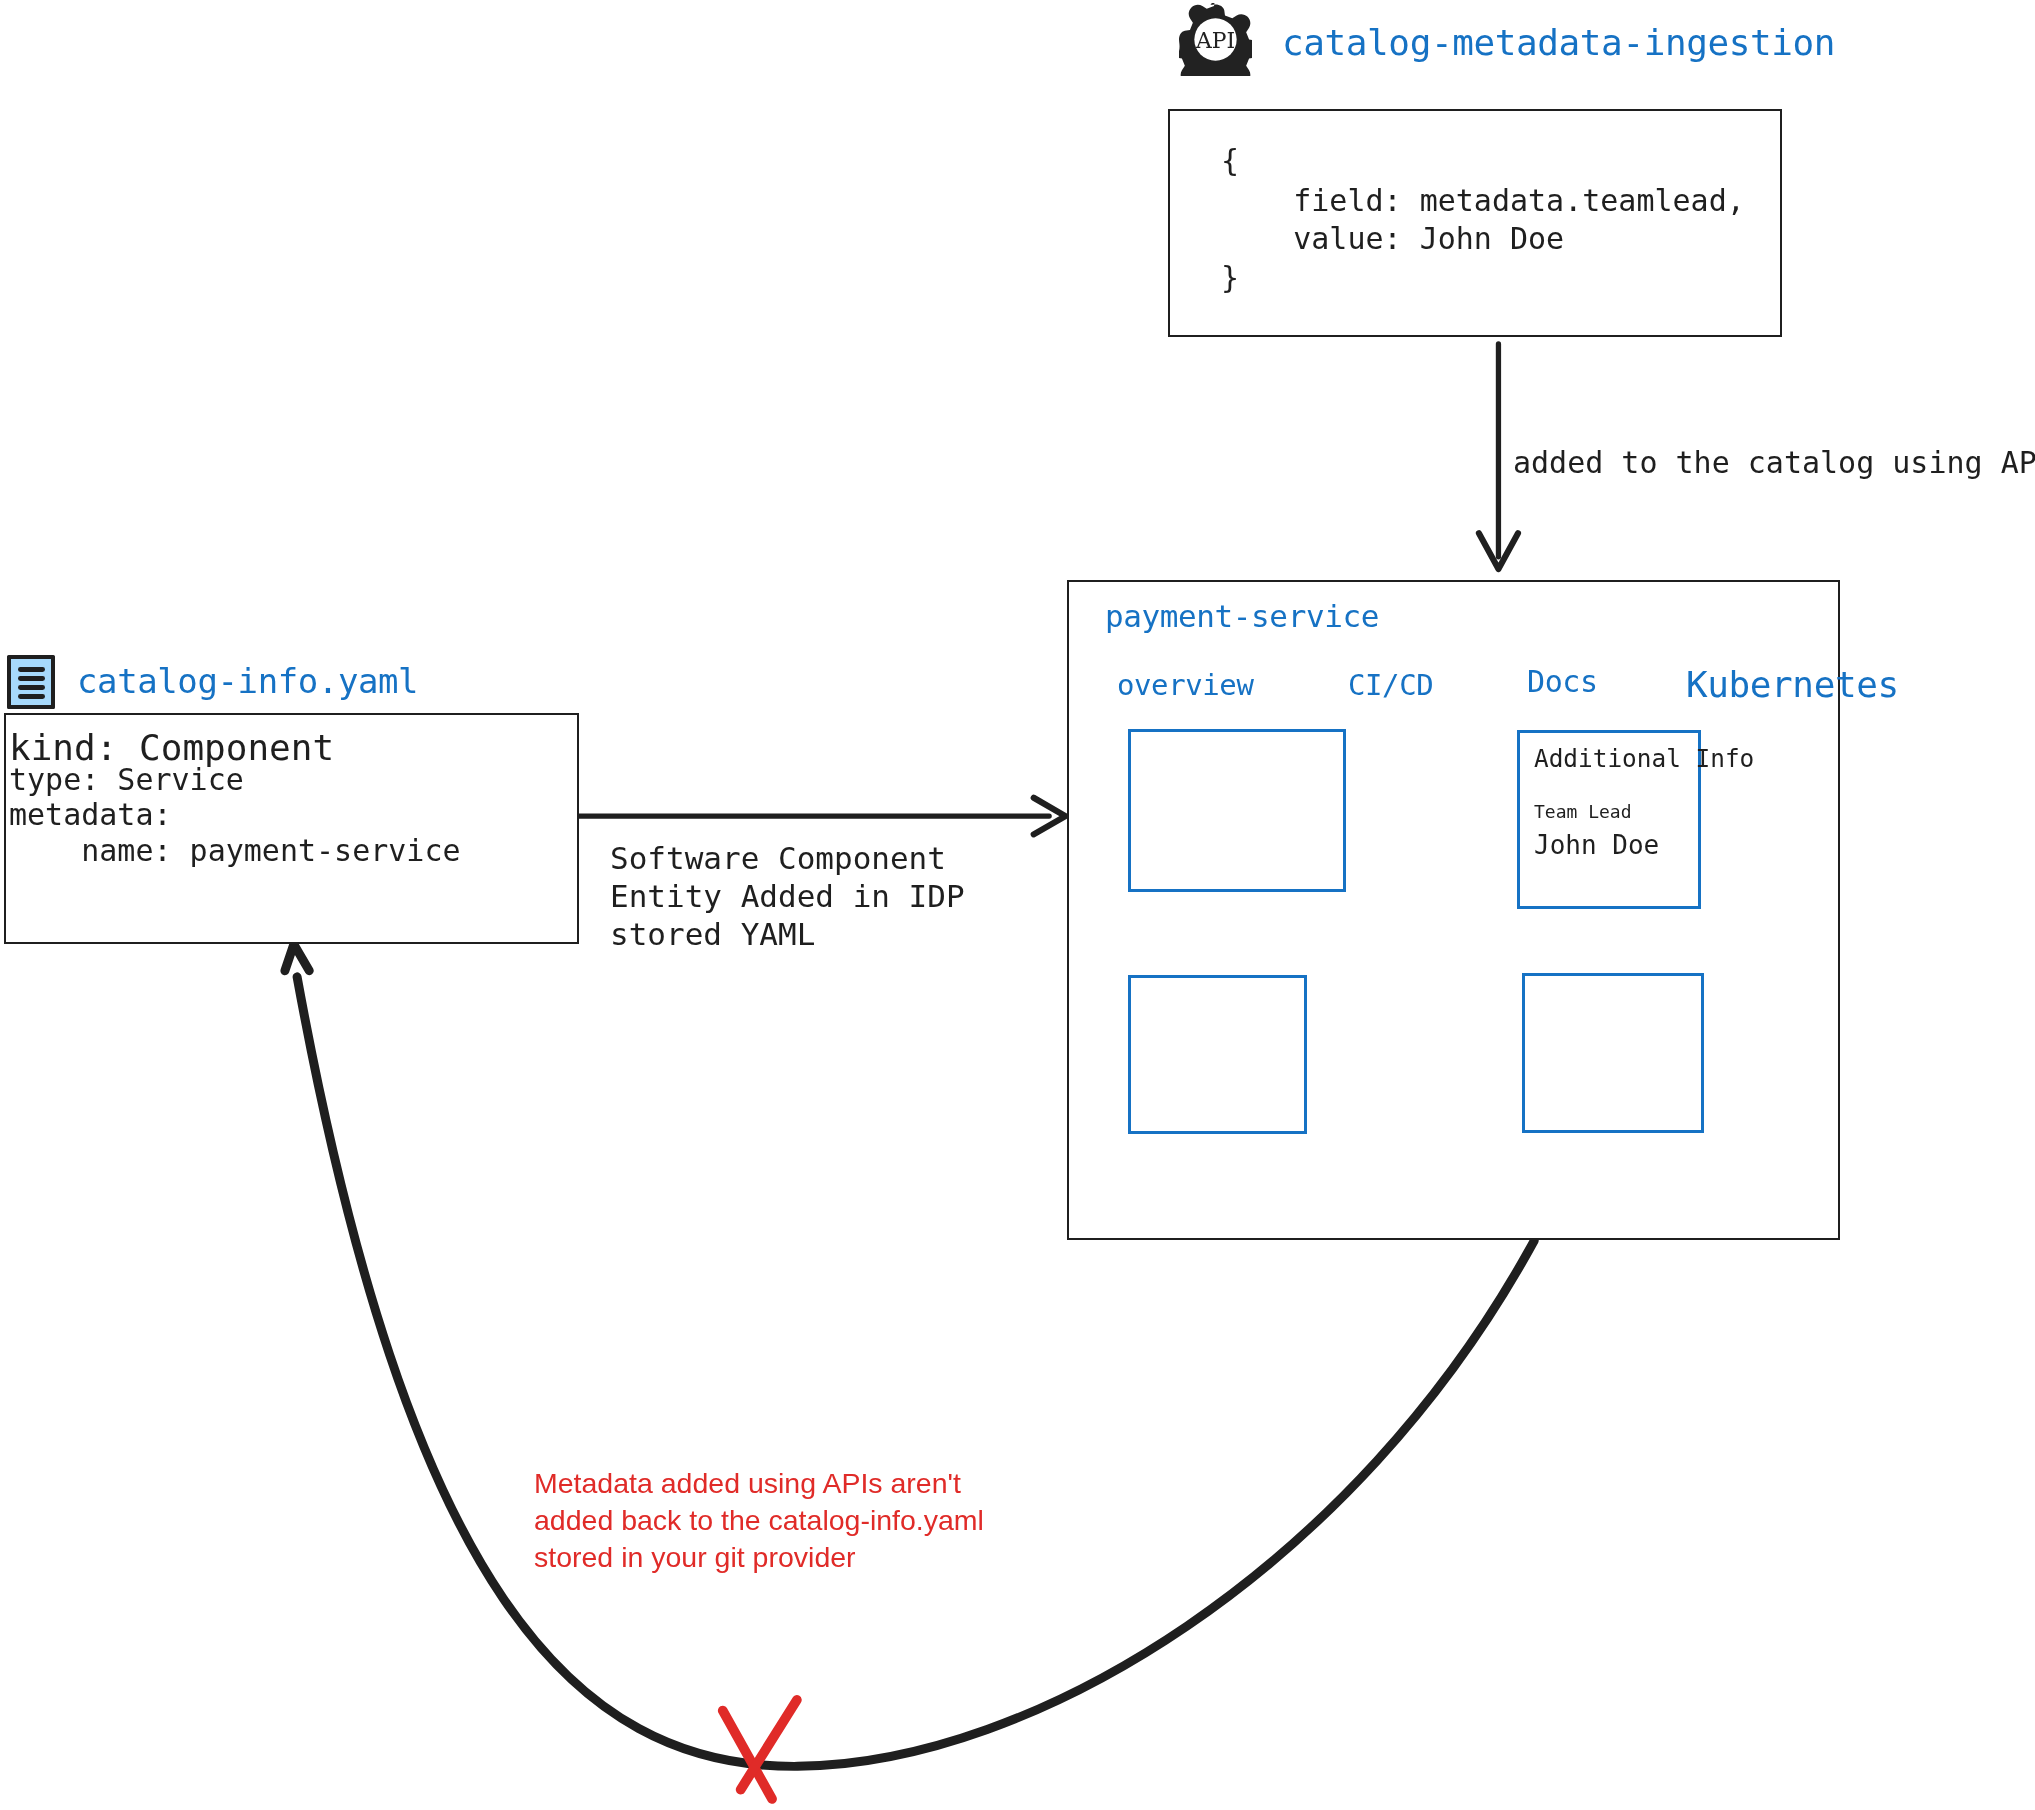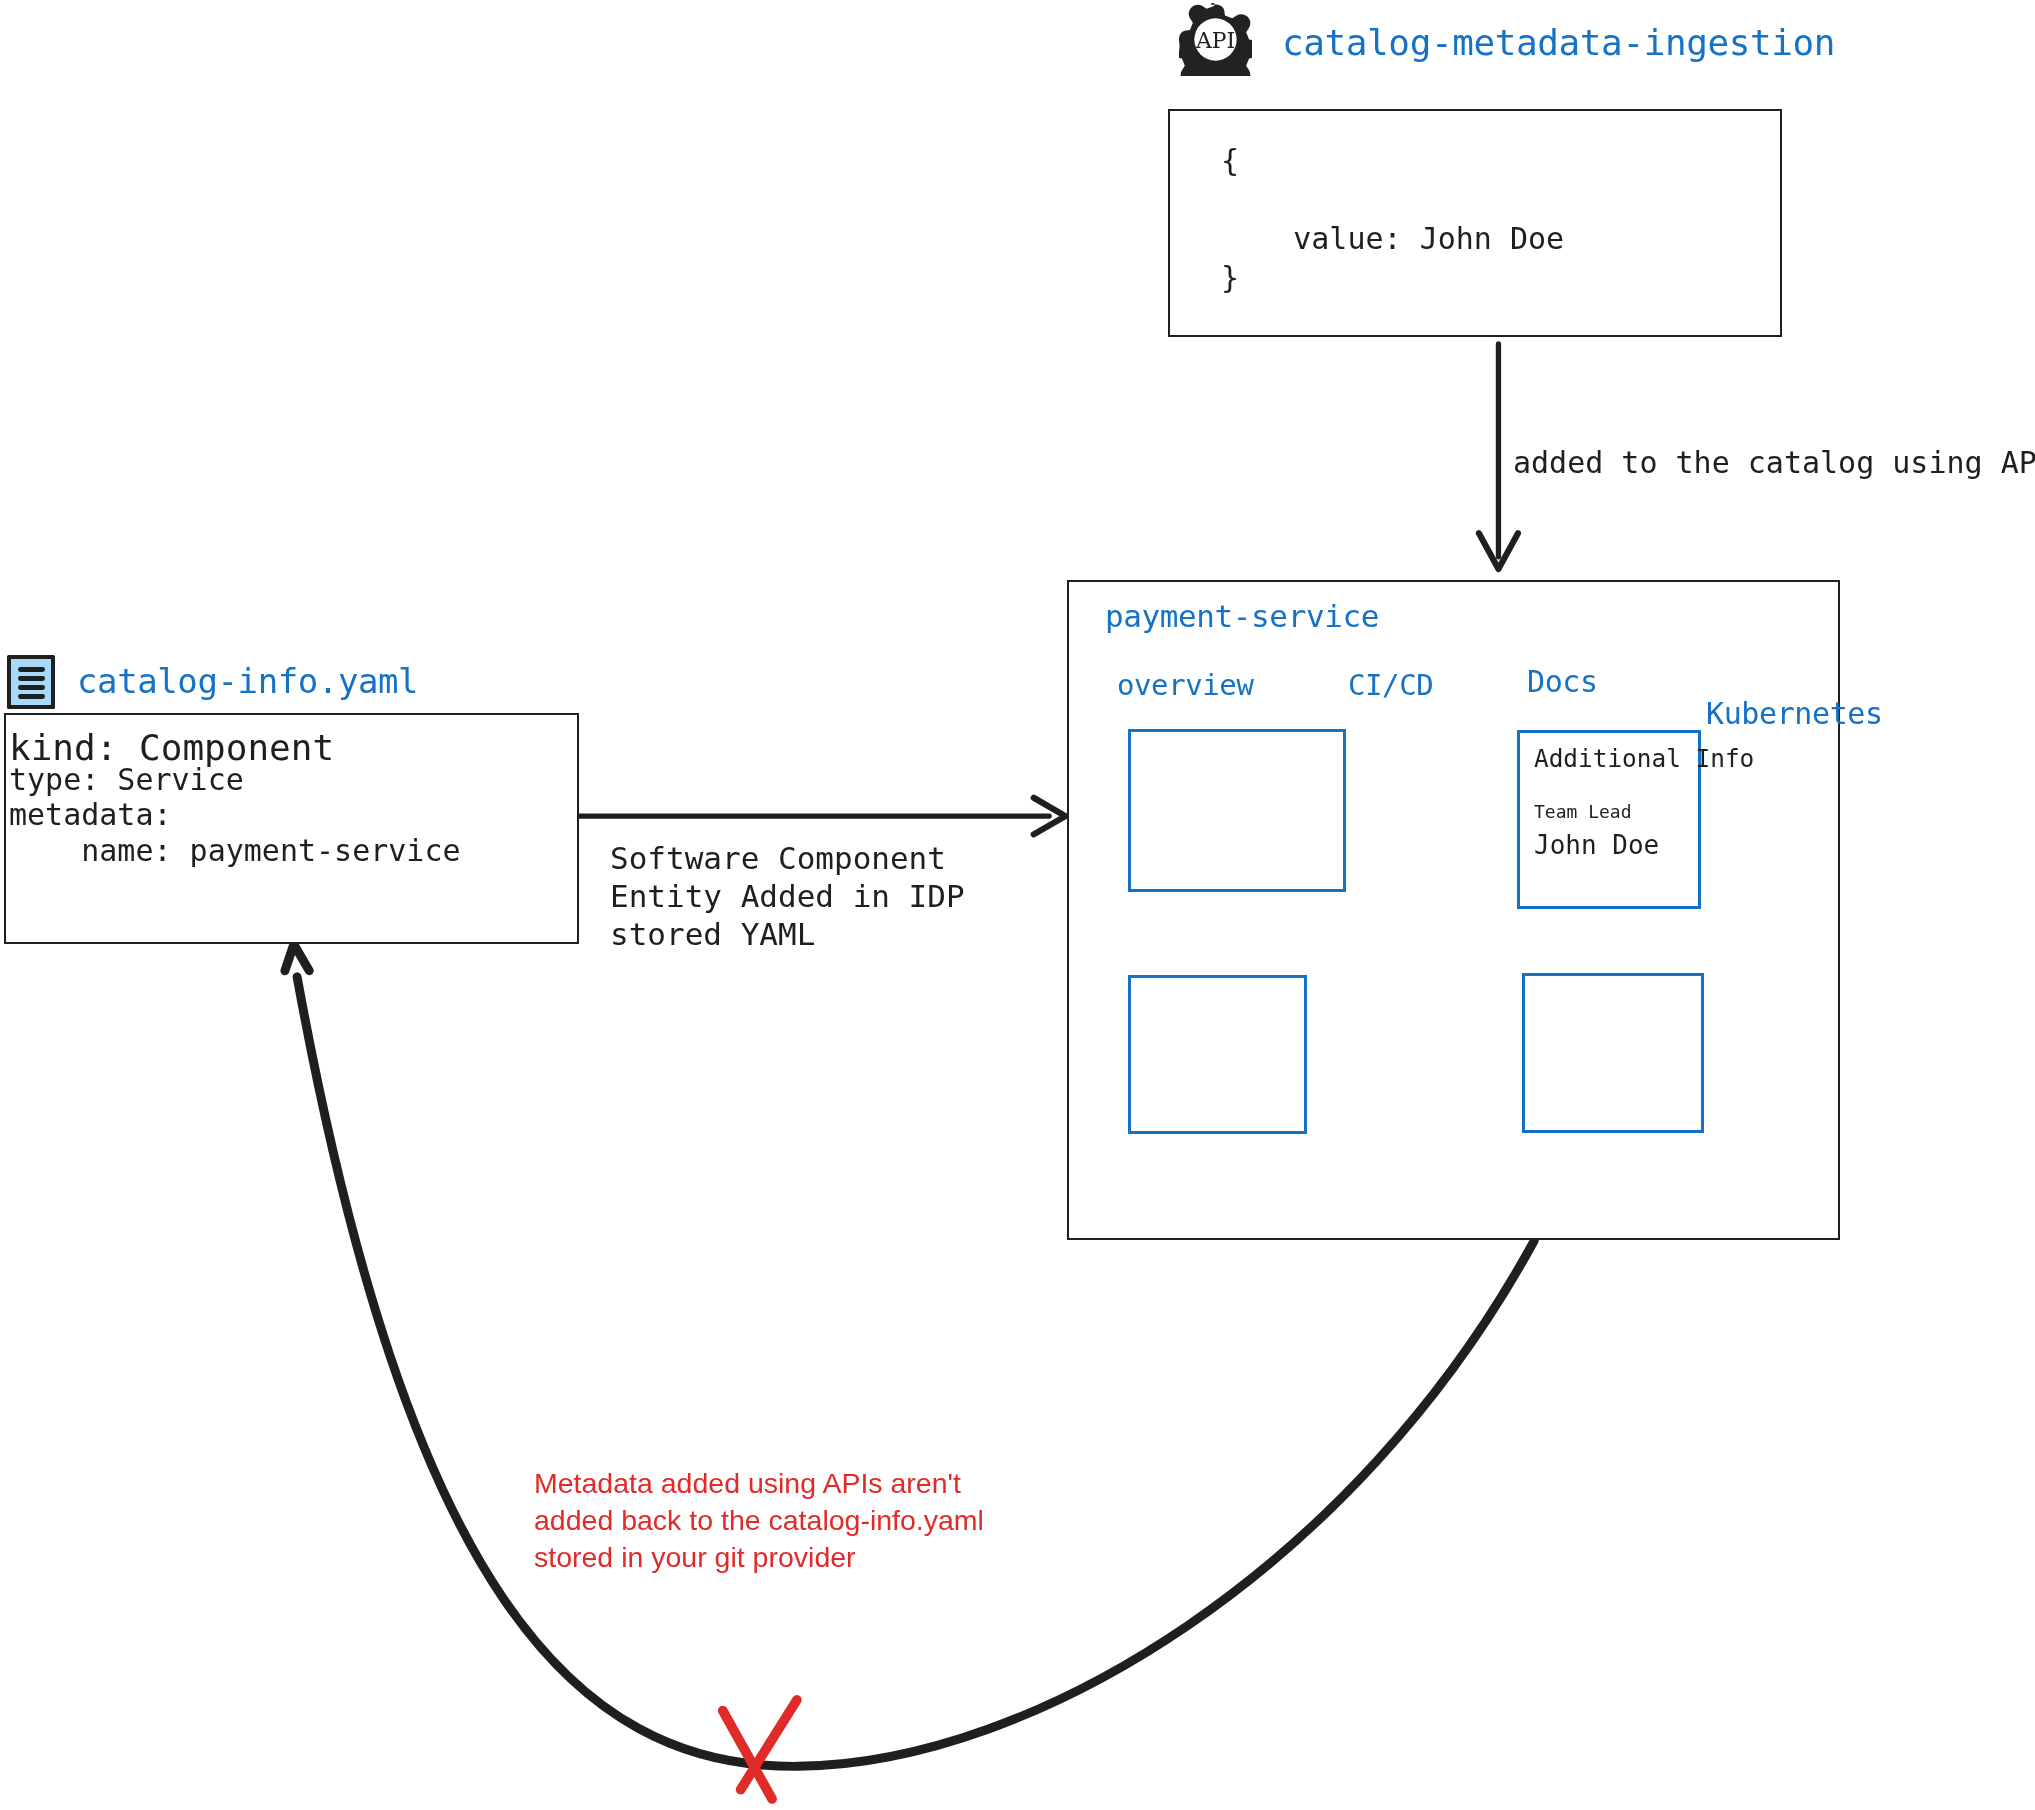--- a/index.html
+++ b/index.html
@@ -102,20 +102,21 @@
         c6 0 11 3 12 8 l1 7 10 4 6-4c5-3 11-2 15 2 4 4 5 10 2 15l-4 6 4 10 7 1c5 1 8 6 8 12s-3 11-8 12l-7 1-4 10 4 6c3 5 2 11-2 15-4 4-10 5-15 2l-6-4-10 4-1 7c-1 5-6 8-12 8s-11-3-12-8l-1-7-10-4-6 4c-5 3-11 2-15-2-4-4-5-10-2-15l4-6-4-10-7-1C3 61 0 56 0 50s3-11 8-12l7-1 4-10-4-6c-3-5-2-11 2-15 4-4 10-5 15-2l6 4 10-4 1-7C39 5 44 2 50 2z"></path>
       <circle cx="50" cy="50" r="29" fill="#ffffff"></circle>
       <text x="50" y="62" font-family="DejaVu Serif, serif" font-size="30" text-anchor="middle" fill="#222222">API</text>
     </svg>
   </div>
 
   <div class="blue-label" style="left:1282px; top:22.4px; font-size:36px; letter-spacing:-0.4px;">catalog-metadata-ingestion</div>
 
   <div class="box-black" style="left:1168px; top:109px; width:614px; height:228px;"></div>
   <div class="black-text" style="left:1221px; top:143px; font-size:30px;">{</div>
+  <div class="black-text" style="left:1221px; top:183px; font-size:30px;">    field: metadata.teamlead,</div>
   <div class="black-text" style="left:1221px; top:221px; font-size:30px;">    value: John Doe</div>
   <div class="black-text" style="left:1221px; top:260px; font-size:30px;">}</div>
 
   <div class="black-text" style="left:1513px; top:445px; font-size:30px;">added to the catalog using APIs</div>
 
   <div id="yaml-icon">
     <div class="sheet"></div>
     <div class="ln" style="top:12.2px;"></div>
     <div class="ln" style="top:21px;"></div>
     <div class="ln" style="top:30px;"></div>
@@ -134,21 +135,21 @@
   <div class="black-text" style="left:610px; top:878px; font-size:31px;">Entity Added in IDP</div>
   <div class="black-text" style="left:610px; top:916px; font-size:31px;">stored YAML</div>
 
   <div class="box-black" style="left:1067px; top:580px; width:773px; height:660px;"></div>
 
   <div class="blue-label" style="left:1105px; top:598px; font-size:31px; letter-spacing:-0.4px;">payment-service</div>
 
   <div class="blue-label" style="left:1117px; top:668px; font-size:29px; letter-spacing:-0.4px;">overview</div>
   <div class="blue-label" style="left:1348px; top:668px; font-size:29px; letter-spacing:-0.4px;">CI/CD</div>
   <div class="blue-label" style="left:1527px; top:664px; font-size:30px; letter-spacing:-0.4px;">Docs</div>
-  <div class="blue-label" style="left:1686px; top:696px; font-size:30px; letter-spacing:-0.4px;margin-left:20px;">Kubernetes</div>
+  <div class="blue-label" style="left:1686px; top:664px; font-size:36px; letter-spacing:-0.4px;">Kubernetes</div>
 
   <div class="box-blue" style="left:1128px; top:729px; width:218px; height:163px;"></div>
 
   <div class="box-blue" style="left:1517px; top:730px; width:184px; height:179px;"></div>
   <div class="black-text" style="left:1534px; top:744px; font-size:24.4px;">Additional Info</div>
   <div class="black-text" style="left:1534px; top:801px; font-size:18px;">Team Lead</div>
   <div class="black-text" style="left:1534px; top:830px; font-size:26px;">John Doe</div>
 
   <div class="box-blue" style="left:1128px; top:975px; width:179px; height:159px;"></div>
 

